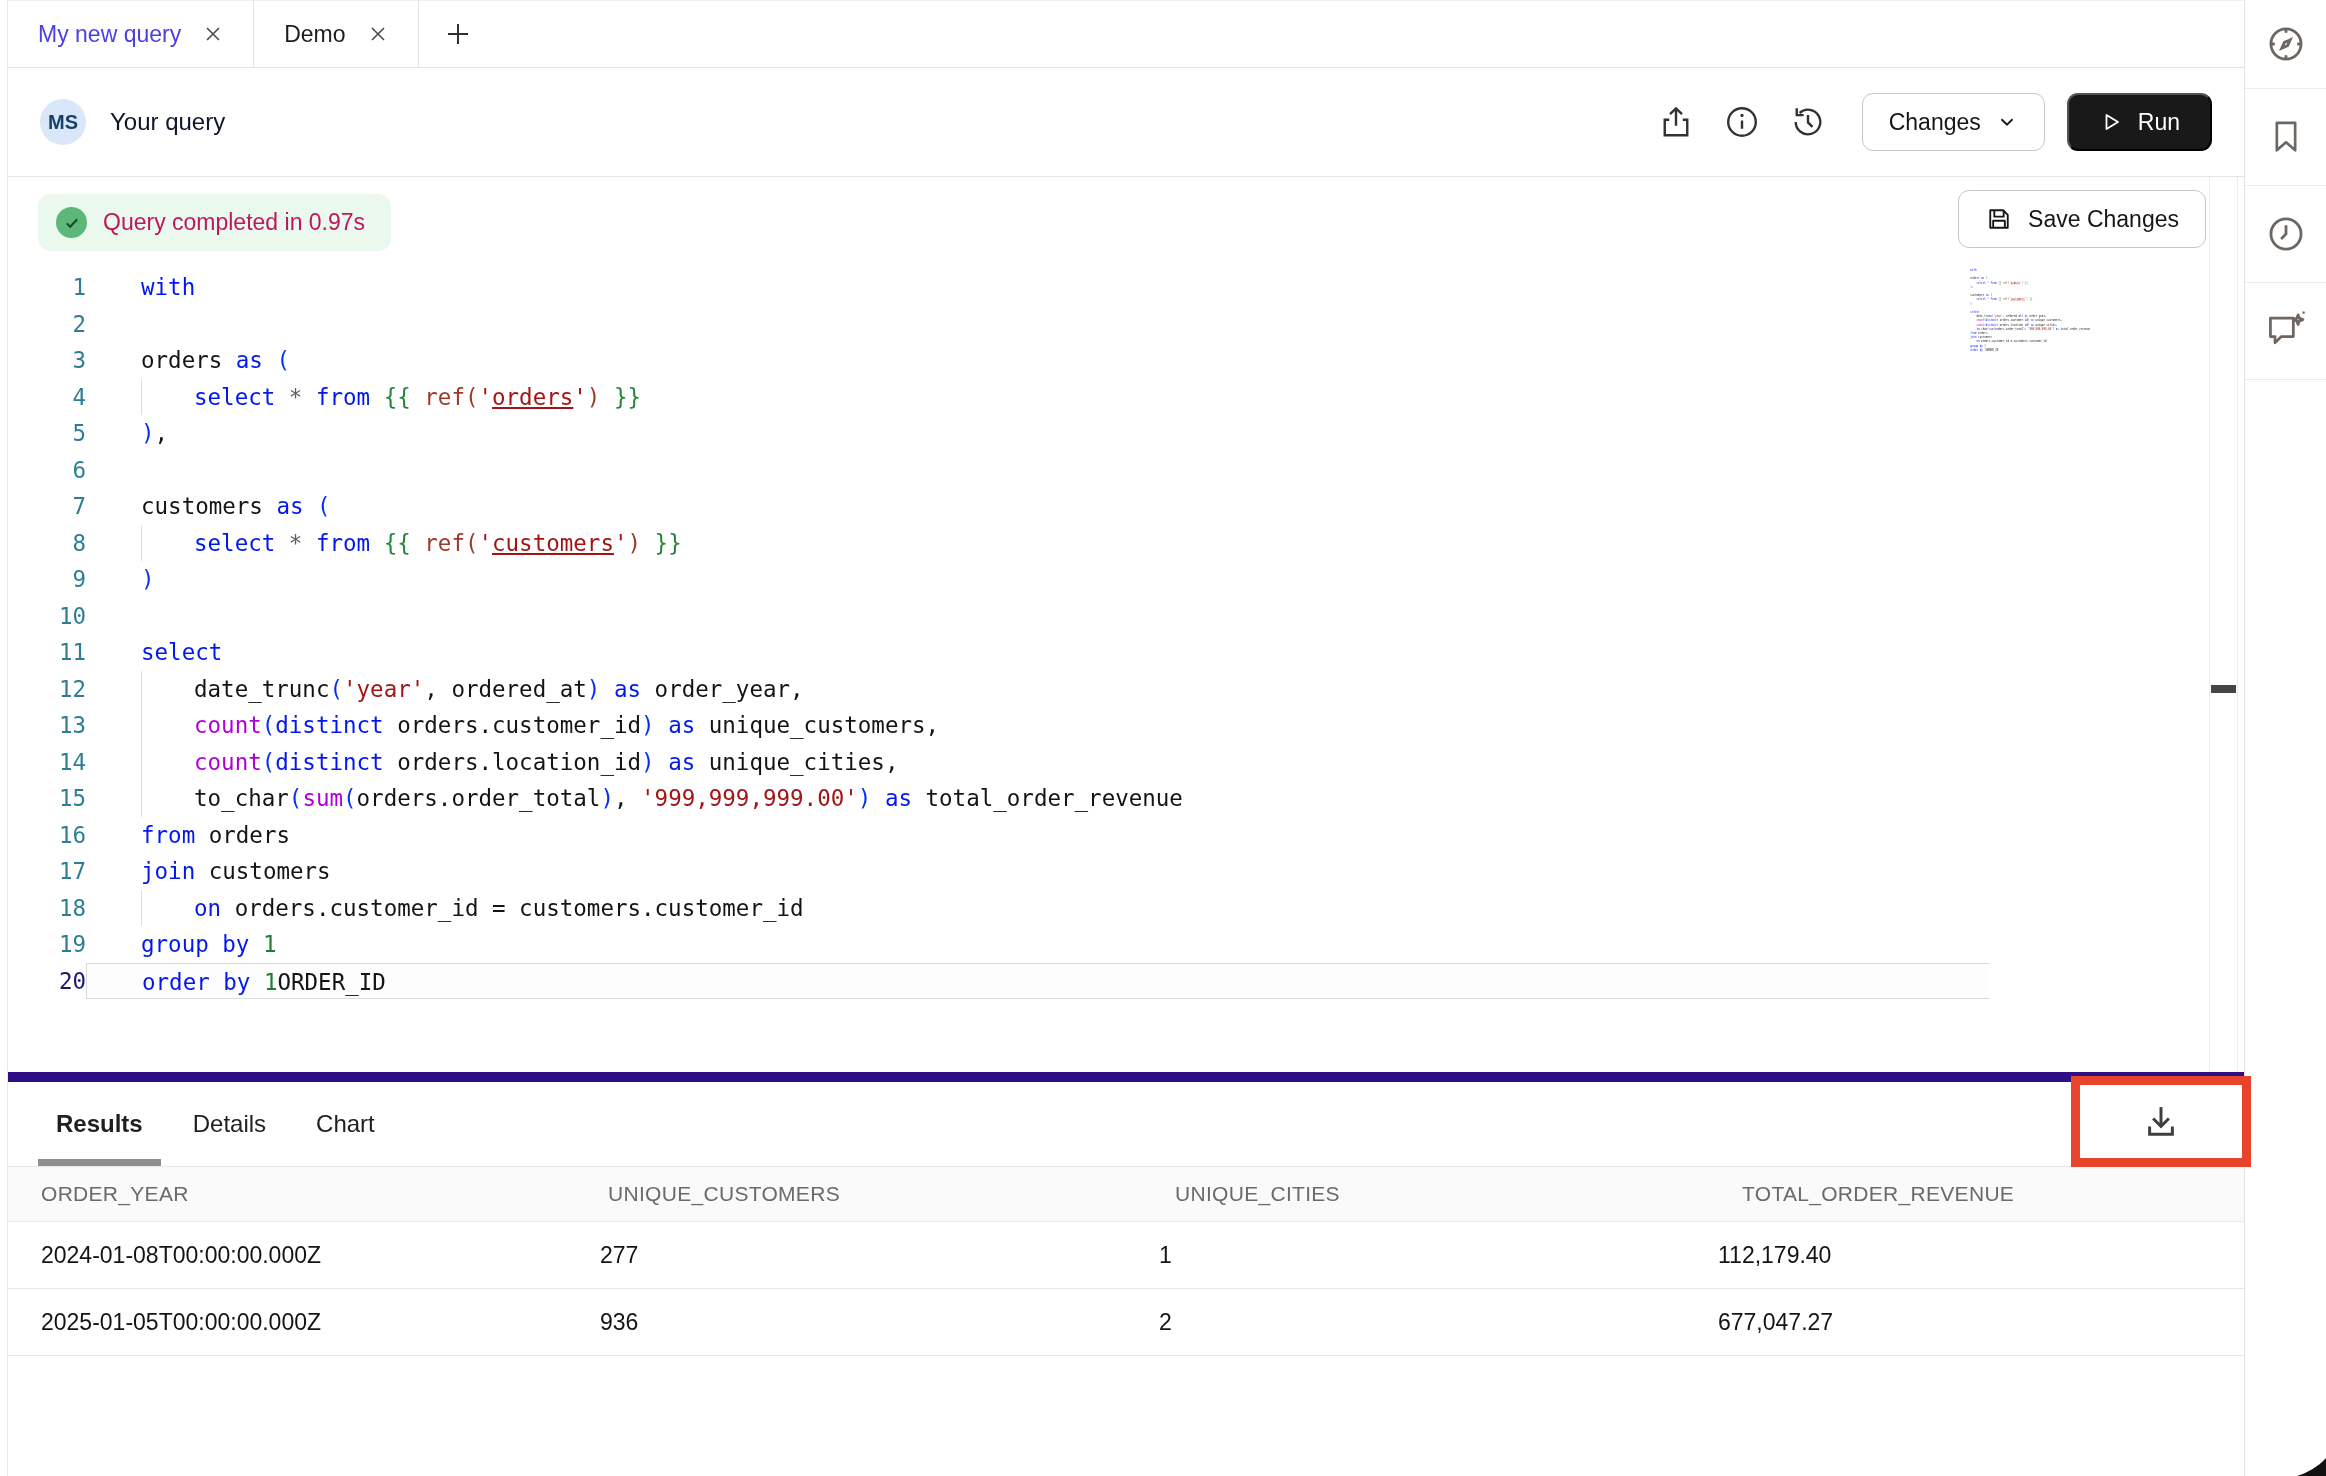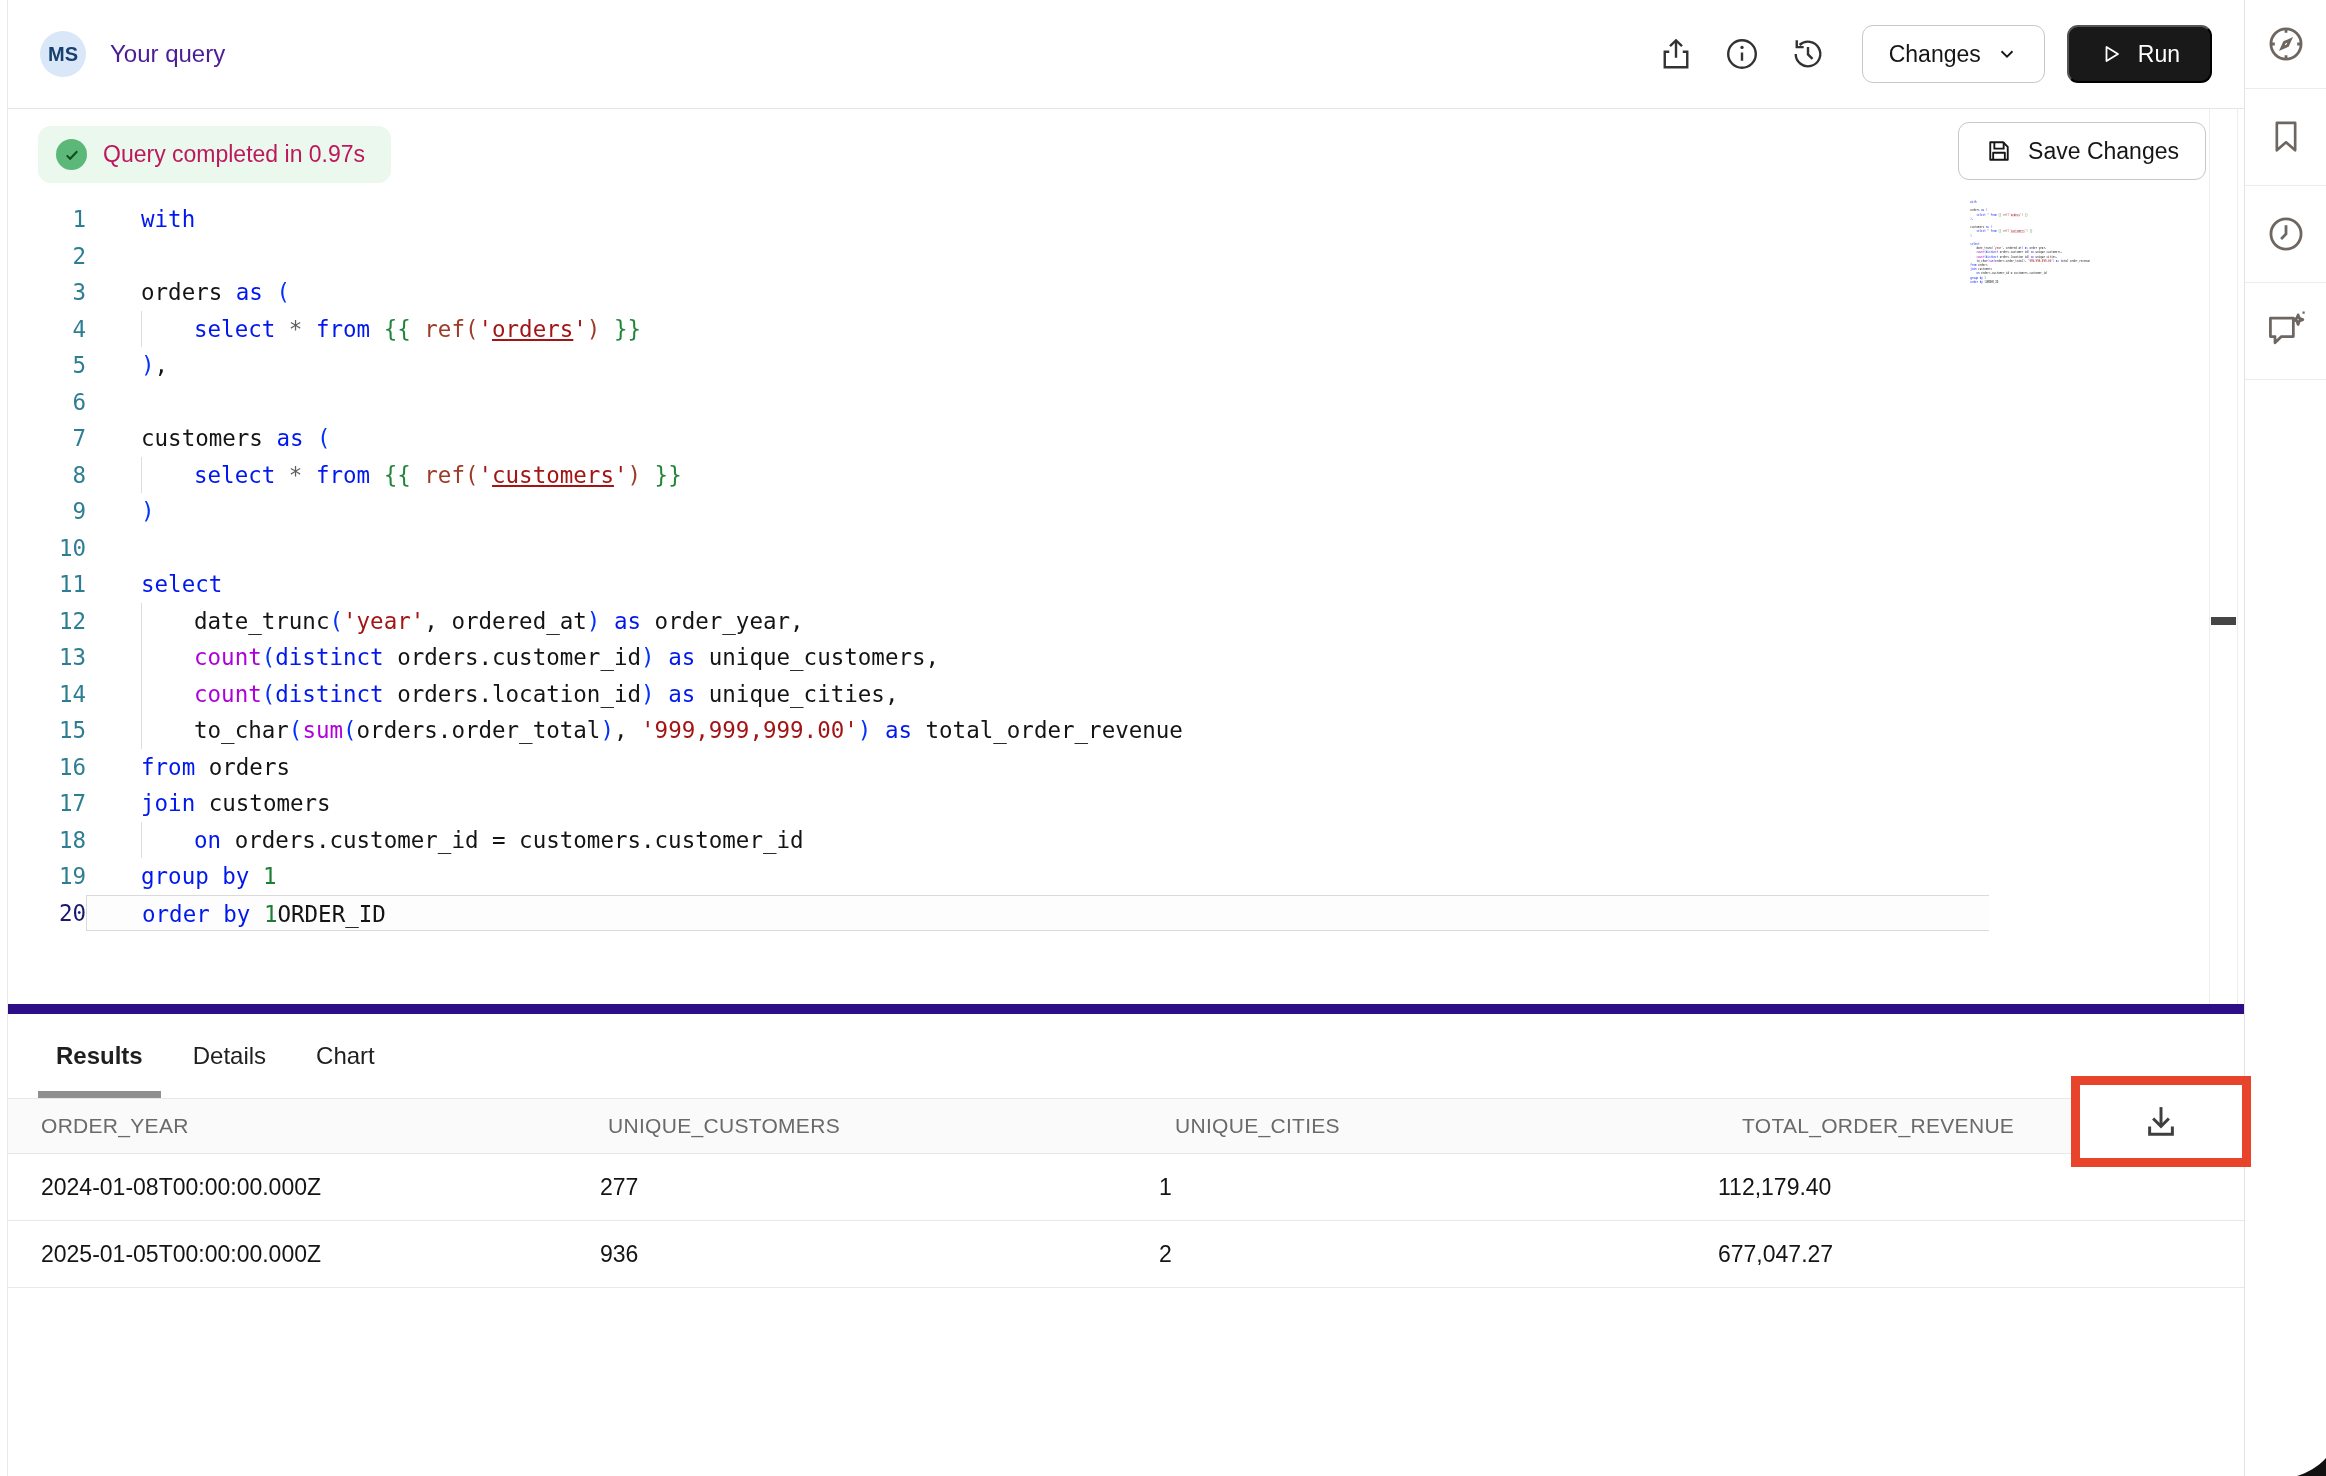--- a/index.html
+++ b/index.html
@@ -15,21 +15,21 @@
   .tab { display:flex; align-items:center; gap:22px; padding:0 30px; border-right:1px solid #e5e5e5; font-size:23px; cursor:default; }
   .tab.active .tab-label { color:#4c3fe4; }
   .tab-label { color:#1d1d1d; }
   .tab-close { width:20px; height:20px; color:#4b4b4b; display:flex; align-items:center; }
   .new-tab { display:flex; align-items:center; padding:0 26px; color:#2f2f2f; }
 
   
   .header { height:109px; display:flex; align-items:center; padding:0 32px; border-bottom:1px solid #e5e5e5;justify-content:center; }
   .avatar { width:46px; height:46px; border-radius:50%; background:#d9e7f8; color:#17406e;
             font-weight:700; font-size:20px; display:flex; align-items:center; justify-content:center; }
-  .doc-title { margin-left:24px; font-size:24px; color:#4c1d95; }
+  .doc-title { margin-left:24px; font-size:24px; color:#0f172a; }
   .header-spacer { flex:1; }
   .icon-btn { width:40px; height:40px; margin-right:26px; color:#323232; display:flex; align-items:center; justify-content:center; }
   .btn { display:flex; align-items:center; gap:15px; height:58px; border-radius:11px; font-size:23px; }
   .btn-develop { border:1.5px solid #c7c7c7; background:#fff; padding:0 26px; color:#161616; margin:0 22px 0 8px; }
   .btn-run { background:#191919; color:#fff; padding:0 30px; }
 
   
   .editor { position:relative; height:895px; overflow:hidden; }
   .status-badge { position:absolute; left:30px; top:17px; height:57px; display:flex; align-items:center; gap:16px;
                   background:#eaf8ee; border-radius:13px; padding:0 26px 0 18px; }
@@ -91,20 +91,45 @@
   svg { display:block; }
 </style>
 </head>
 <body>
 
 <div class="app">
   <div class="left-edge"></div>
 
   <div class="main">
 
+    <div class="tabbar">
+      <div class="tab active">
+        <span class="tab-label">My new query</span>
+        <span class="tab-close">
+          <svg width="20" height="20" viewBox="0 0 20 20" fill="none" stroke="currentColor" stroke-width="1.6">
+              <path d="M4 4l12 12M16 4L4 16"></path>
+            </svg>
+        </span>
+      </div>
+      <div class="tab">
+        <span class="tab-label">Demo</span>
+        <span class="tab-close">
+          <svg width="20" height="20" viewBox="0 0 20 20" fill="none" stroke="currentColor" stroke-width="1.6">
+              <path d="M4 4l12 12M16 4L4 16"></path>
+            </svg>
+        </span>
+      </div>
+      <div class="new-tab">
+        <span>
+          <svg width="26" height="26" viewBox="0 0 26 26" fill="none" stroke="currentColor" stroke-width="2">
+              <path d="M13 3v20M3 13h20"></path>
+            </svg>
+        </span>
+      </div>
+    </div>
 
     <div class="header">
       <div class="avatar">MS</div>
       <div class="doc-title">Your query</div>
       <div class="header-spacer"></div>
       <div class="icon-btn">
         <svg width="36" height="36" viewBox="0 0 24 24" fill="none" stroke="currentColor" stroke-width="1.6">
             <path d="M12 14.5V3.2"></path>
             <path d="M8 6.8l4-3.8 4 3.8"></path>
             <path d="M7.5 10.5H4.5v10.3h15V10.5h-3"></path>

